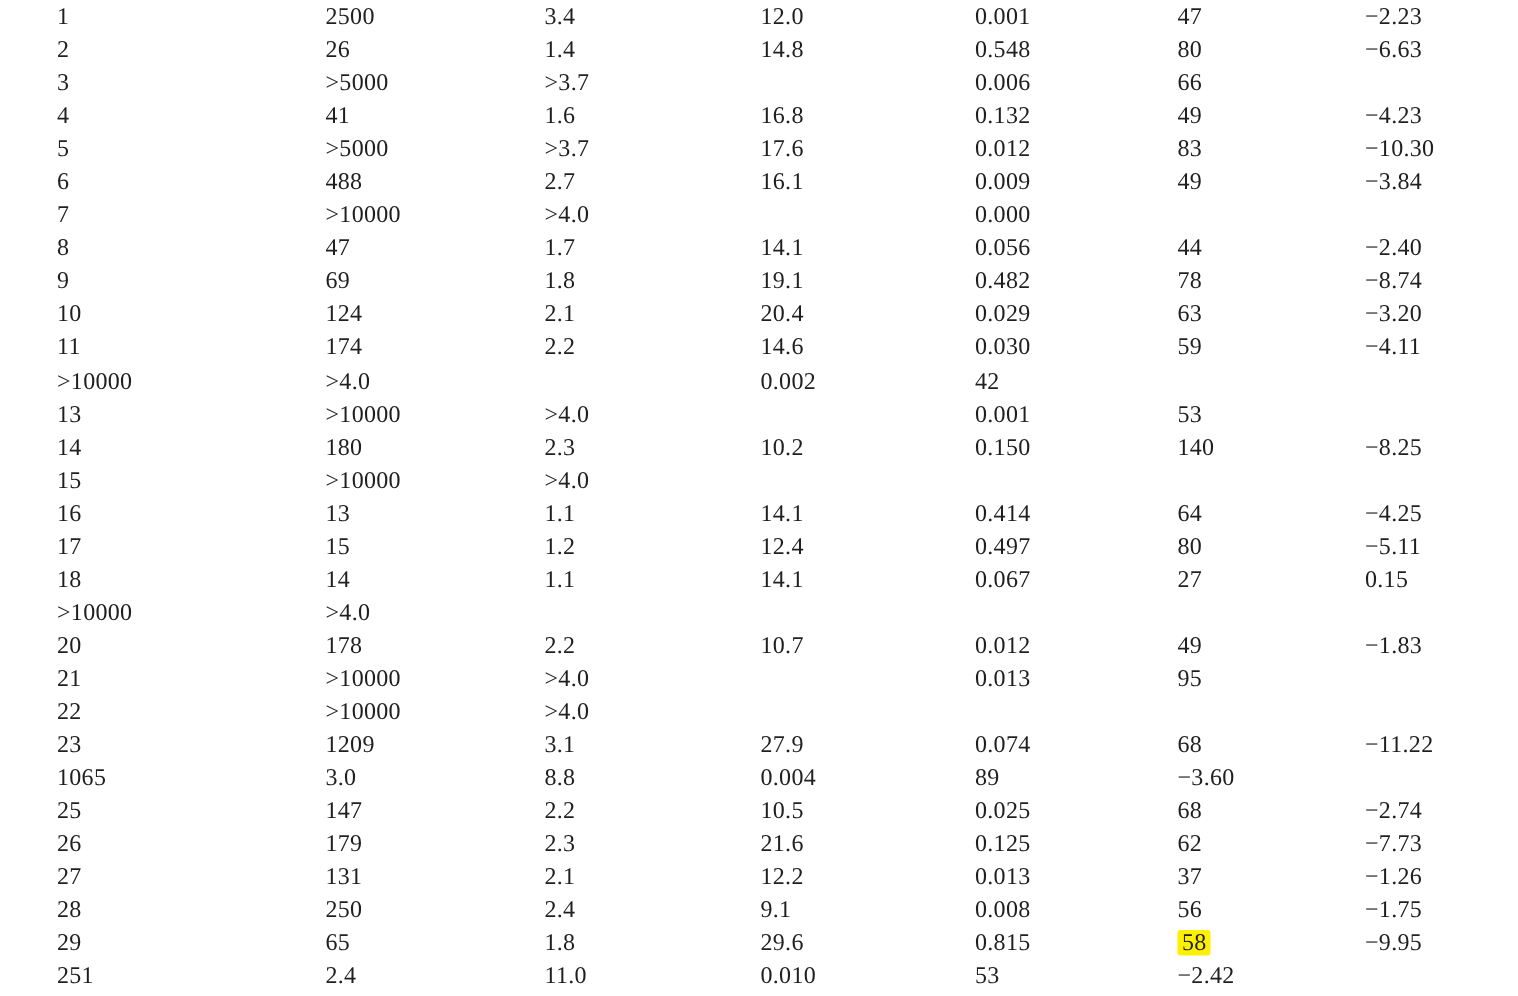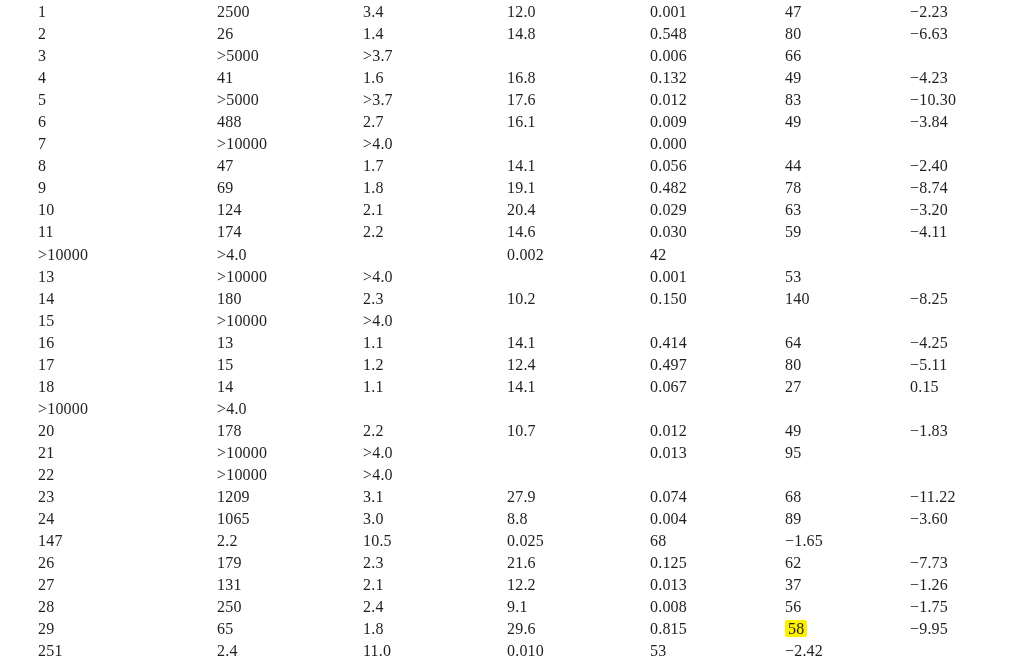--- a/index.html
+++ b/index.html
@@ -247,35 +247,35 @@
       <div class="row">
         <div class="cell">23</div>
         <div class="cell">1209</div>
         <div class="cell">3.1</div>
         <div class="cell">27.9</div>
         <div class="cell">0.074</div>
         <div class="cell">68</div>
         <div class="cell">−11.22</div>
       </div>
       <div class="row">
-        <div class="cell">24</div>
         <div class="cell">1065</div>
         <div class="cell">3.0</div>
         <div class="cell">8.8</div>
         <div class="cell">0.004</div>
         <div class="cell">89</div>
         <div class="cell">−3.60</div>
       </div>
       <div class="row">
+        <div class="cell">25</div>
         <div class="cell">147</div>
         <div class="cell">2.2</div>
         <div class="cell">10.5</div>
         <div class="cell">0.025</div>
         <div class="cell">68</div>
-        <div class="cell">−1.65</div>
+        <div class="cell">−2.74</div>
       </div>
       <div class="row">
         <div class="cell">26</div>
         <div class="cell">179</div>
         <div class="cell">2.3</div>
         <div class="cell">21.6</div>
         <div class="cell">0.125</div>
         <div class="cell">62</div>
         <div class="cell">−7.73</div>
       </div>

